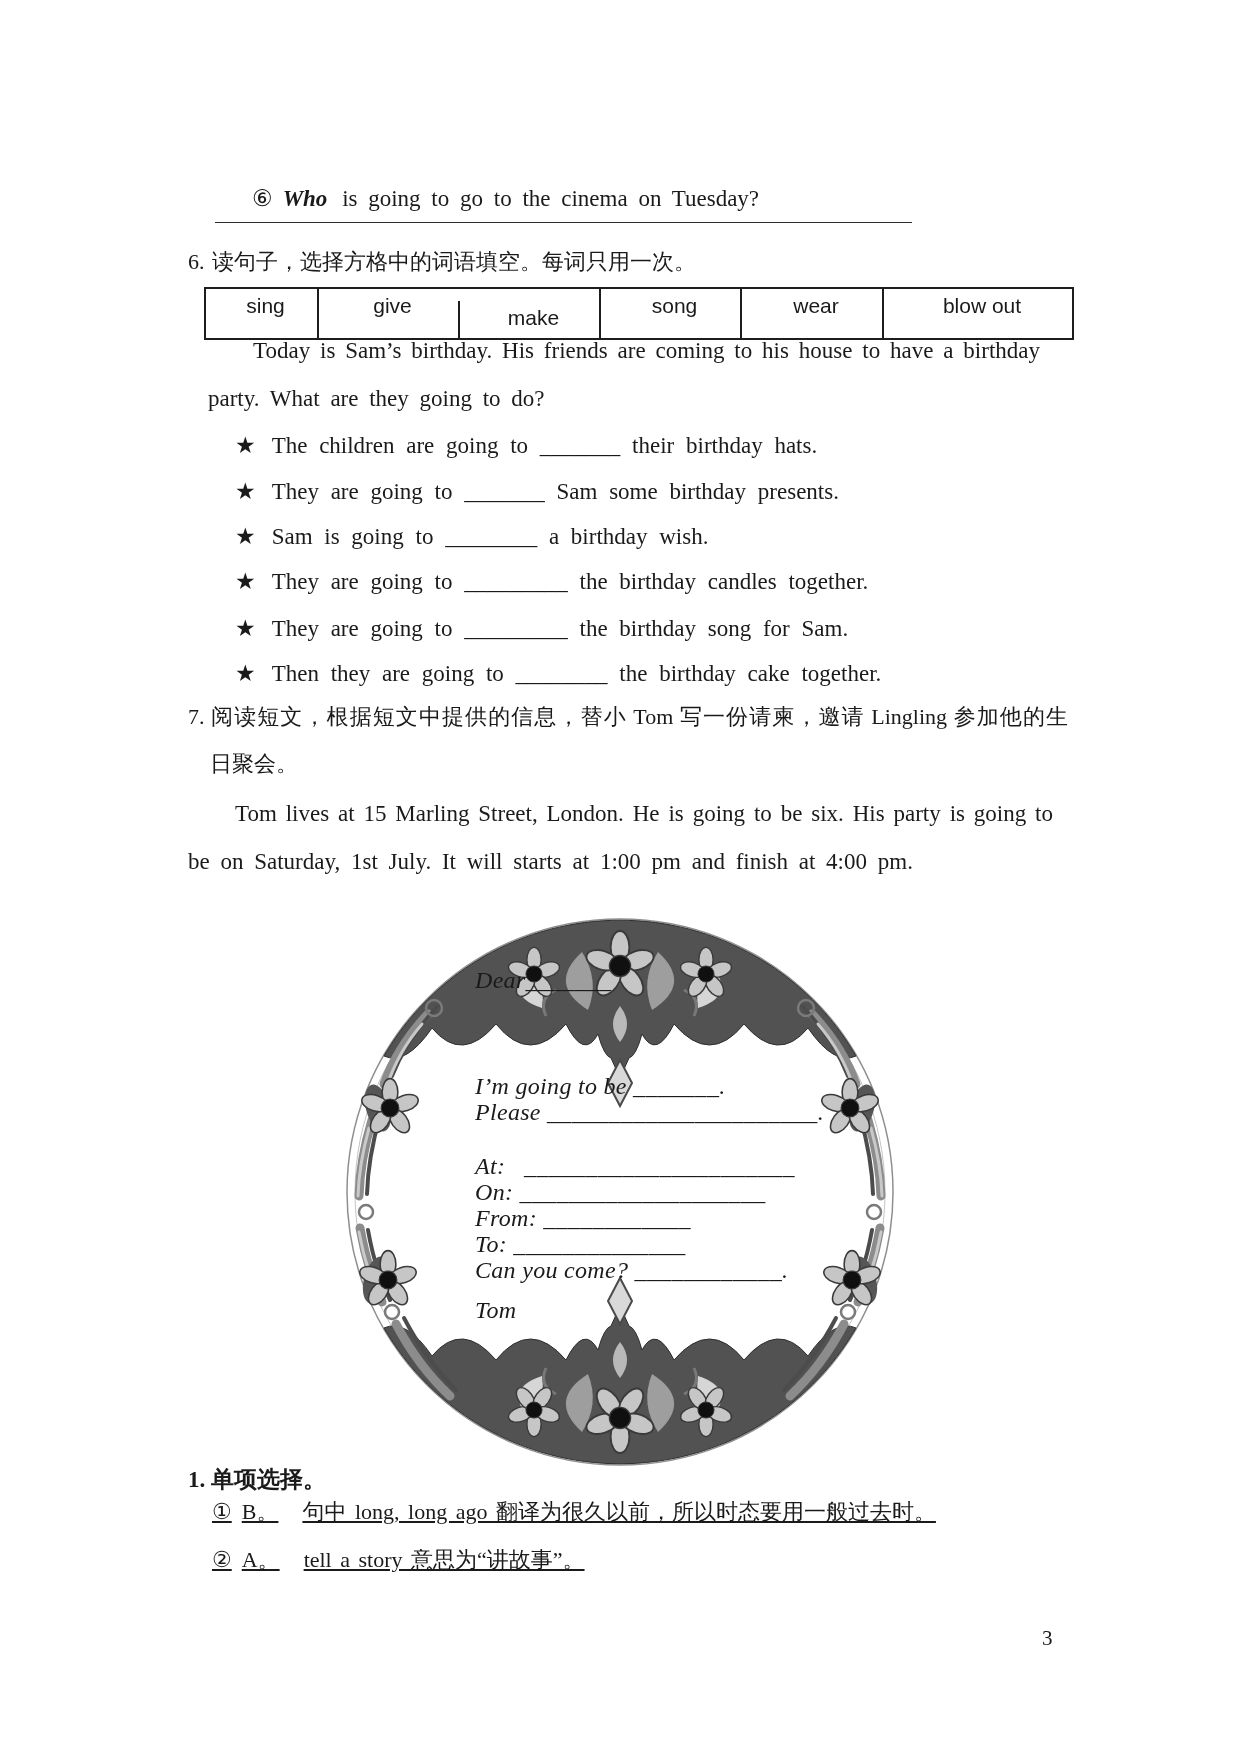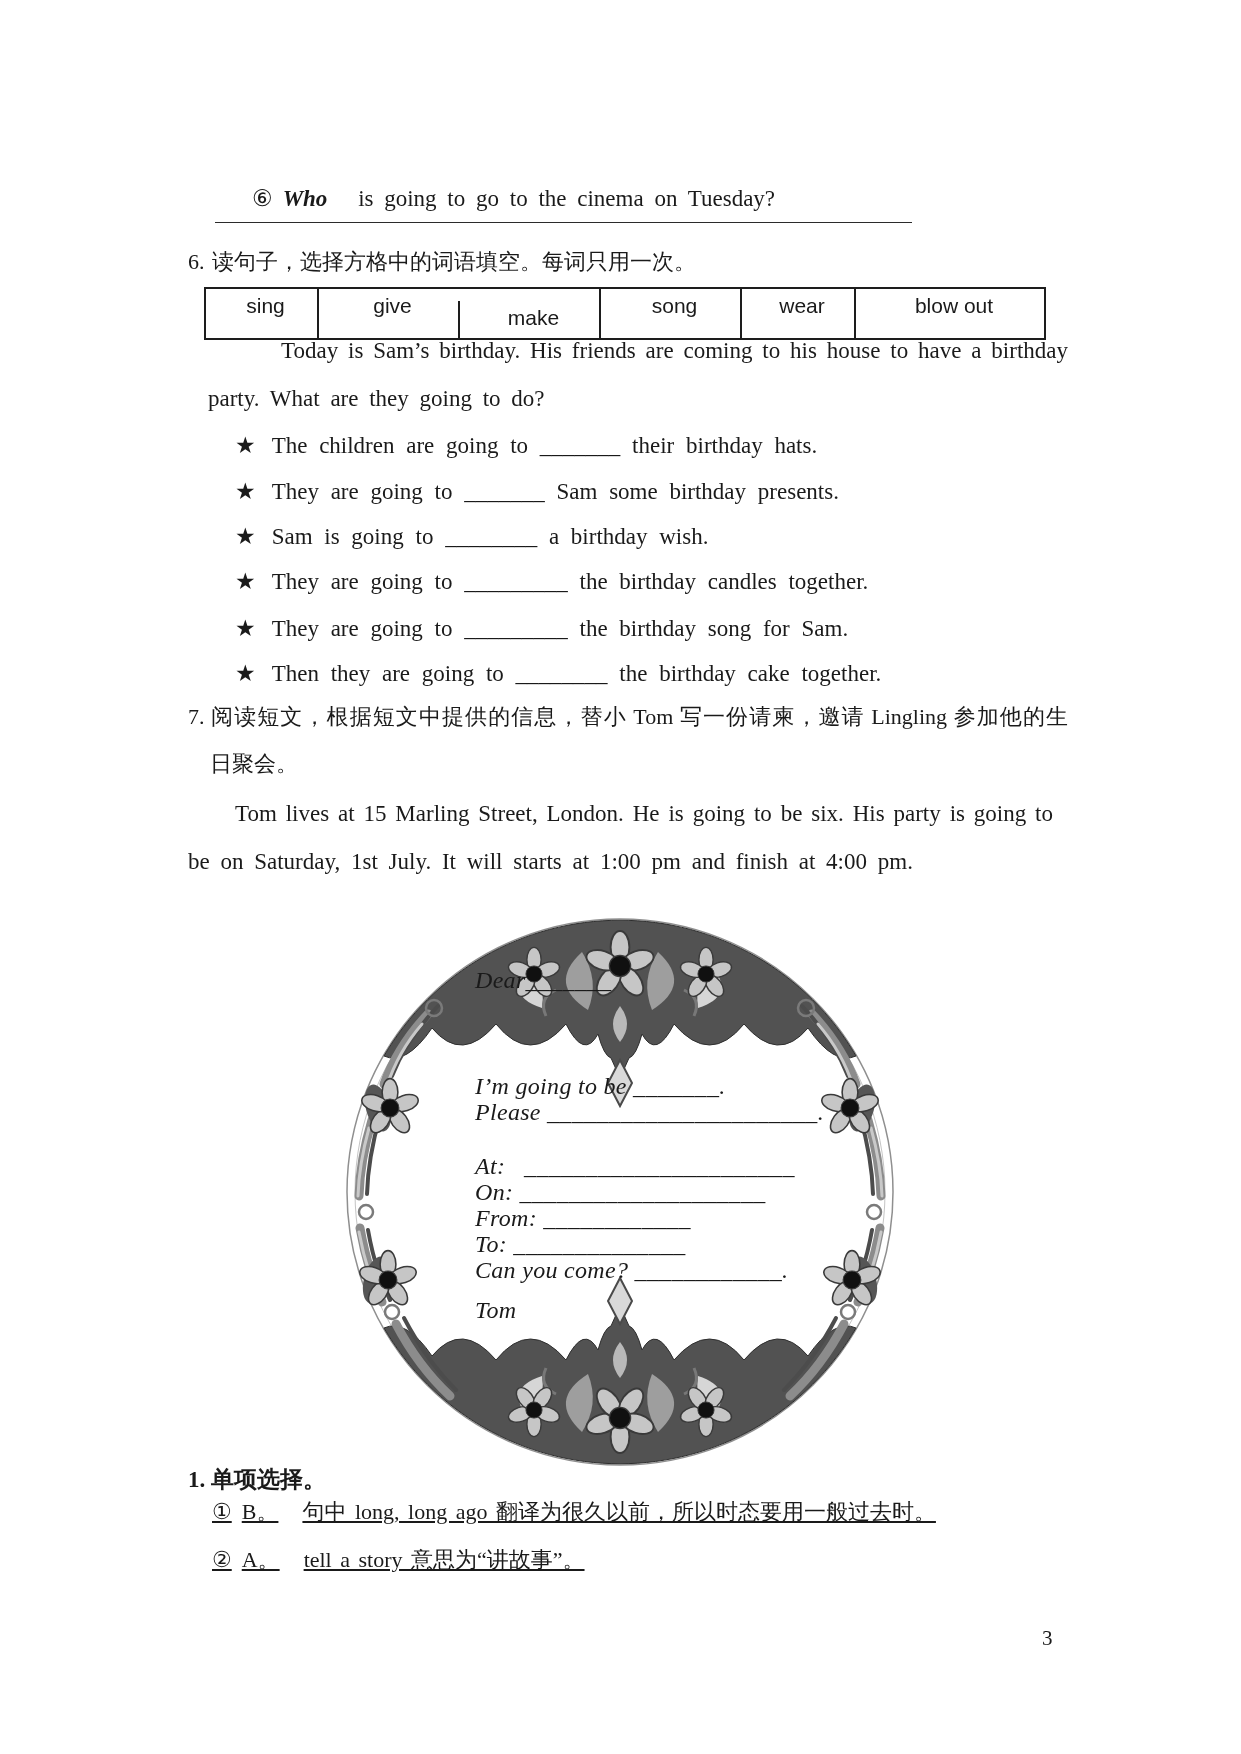--- a/index.html
+++ b/index.html
@@ -7,21 +7,21 @@
     position:relative;width:1241px;height:1754px;margin:0 auto;
     background:#ffffff;overflow:hidden;color:#1a1a1a;
     font-family:"Liberation Serif","DejaVu Serif",serif;
   }
   .line{position:absolute;white-space:pre;line-height:1.25;}
   .en{font-size:23px;word-spacing:5px;}
   .cn{font-size:22px;word-spacing:2px;}
   .cnb{font-size:23px;font-weight:700;}
   .js{white-space:normal;text-align:justify;text-align-last:justify;word-spacing:0;}
   .q6 .marker{margin-right:10px;}
-  .q6 b i{margin-right:20px;}
+  .q6 b i{margin-right:4px;}
   .answer-line{position:absolute;border-bottom:1.6px solid #2b2b2b;}
   .word-bank{position:absolute;left:204px;top:287px;display:flex;border:2px solid #1d1d1d;background:#fff;}
   .word-bank .cell{
     box-sizing:border-box;border-left:2px solid #1d1d1d;text-align:center;
     padding:5px 0 8px 8px;font-family:"Liberation Sans","DejaVu Sans",sans-serif;font-size:21px;
   }
   .word-bank .cell:first-child{border-left:none;}
   .star-item{position:absolute;left:235px;font-size:23px;white-space:pre;word-spacing:6px;}
   .star-item .star{margin-right:16px;letter-spacing:0;}
   .inv{position:absolute;left:475px;font-style:italic;font-size:24px;white-space:pre;letter-spacing:0.3px;}
@@ -41,25 +41,25 @@
   </div>
   <div class="answer-line" style="left:215px;top:200px;width:697px;height:22px;"></div>
 
   <div class="line cn" style="left:188px;top:248px;">6. 读句子，选择方格中的词语填空。每词只用一次。</div>
 
   <div class="word-bank">
     <div class="cell" style="width:111px;">sing</div>
     <div class="cell" style="width:141px;">give</div>
     <div class="cell" style="width:141px;margin-top:12px;">make</div>
     <div class="cell" style="width:141px;">song</div>
-    <div class="cell" style="width:114px;">wear</div>
+    <div class="cell" style="width:142px;">wear</div>
     <div class="cell" style="width:190px;">blow out</div>
   </div>
 
-  <div class="line en js" style="left:253px;top:337px;width:787px;margin-left:28px;">Today is Sam’s birthday. His friends are coming to his house to have a birthday</div>
+  <div class="line en js" style="left:253px;top:337px;width:787px;">Today is Sam’s birthday. His friends are coming to his house to have a birthday</div>
   <div class="line en" style="left:208px;top:385px;">party. What are they going to do?</div>
 
   <div class="star-item" style="top:478px;"><span class="star">★</span><span>They are going to _______ Sam some birthday presents.</span></div>
   <div class="star-item" style="top:432px;"><span class="star">★</span><span>The children are going to _______ their birthday hats.</span></div>
   <div class="star-item" style="top:523px;"><span class="star">★</span><span>Sam is going to ________ a birthday wish.</span></div>
   <div class="star-item" style="top:568px;"><span class="star">★</span><span>They are going to _________ the birthday candles together.</span></div>
   <div class="star-item" style="top:615px;"><span class="star">★</span><span>They are going to _________ the birthday song for Sam.</span></div>
   <div class="star-item" style="top:660px;"><span class="star">★</span><span>Then they are going to ________ the birthday cake together.</span></div>
 
   <div class="line cn js" style="left:188px;top:703px;width:880px;">7. 阅读短文，根据短文中提供的信息，替小 Tom 写一份请柬，邀请 Lingling 参加他的生</div>

